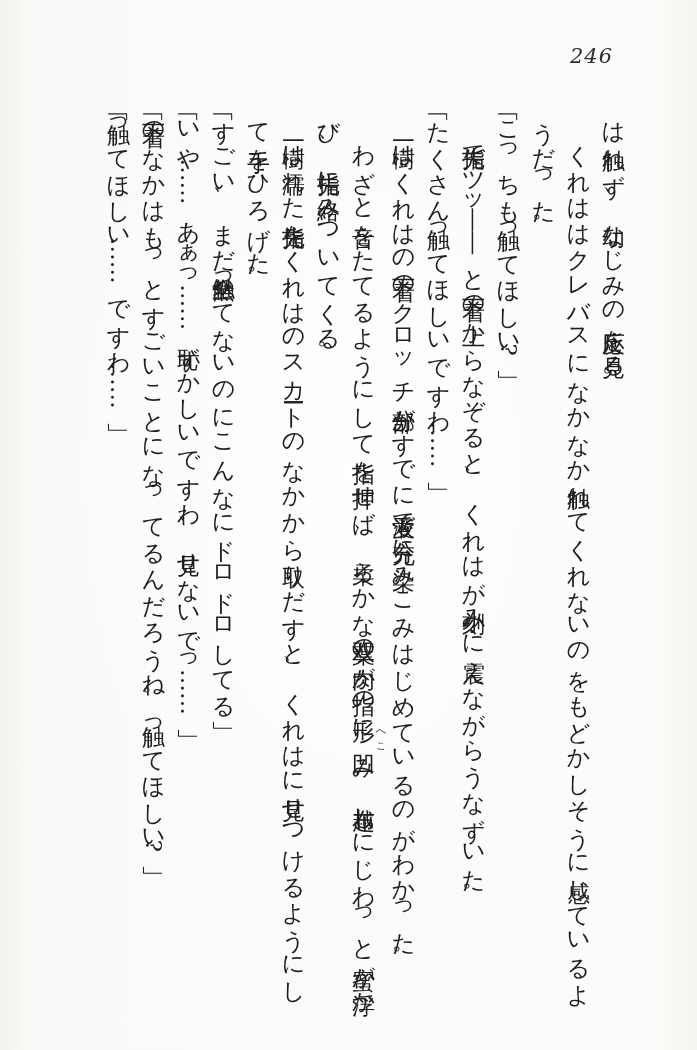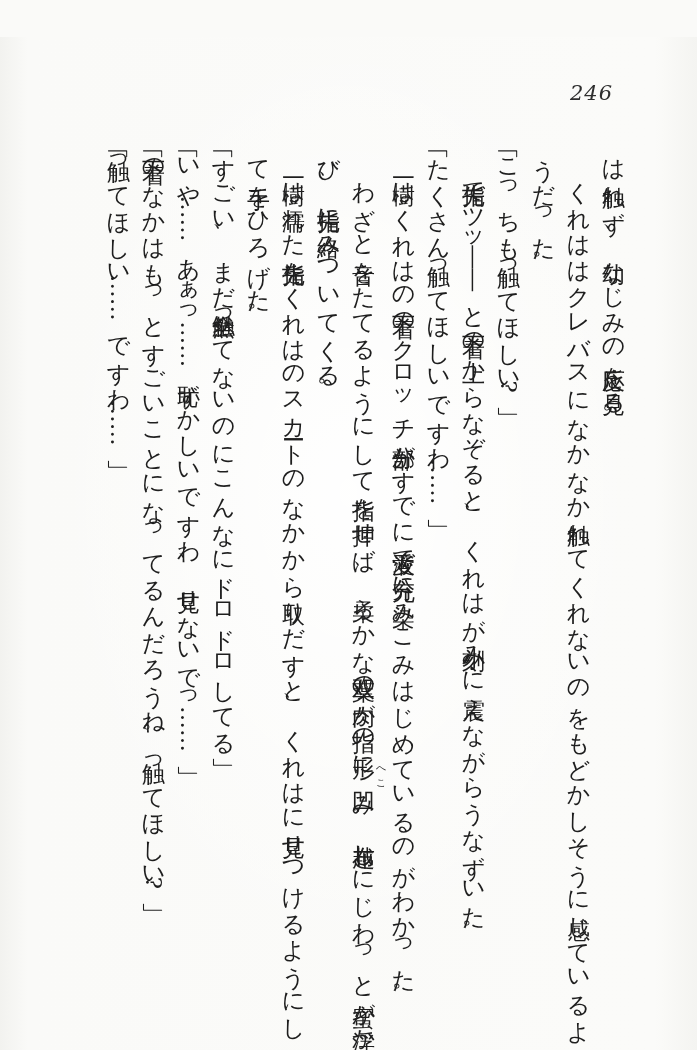--- a/index.html
+++ b/index.html
@@ -13,21 +13,20 @@
     overflow: hidden;
     background: #fafaf8;
     font-family: "DejaVu Serif", "Liberation Serif", serif;
   }
   .page {
     position: absolute;
     inset: 0;
     background:
       radial-gradient(ellipse at 50% 45%, rgba(255,255,255,0.9) 0%, rgba(255,255,255,0) 60%),
       linear-gradient(90deg, #f2f2ef 0%, #fafaf8 4%, #fbfbf9 94%, #f4f4f1 100%);
-    margin-top: 37px;
   }
   .page-number {
     position: absolute;
     top: 44px;
     right: 84px;
     font-size: 21px;
     font-style: italic;
     letter-spacing: 1px;
     color: #2e2e2e;
   }

